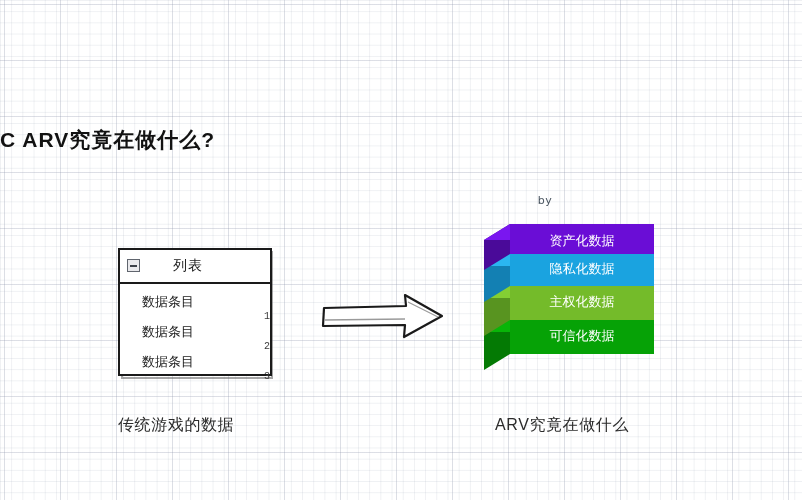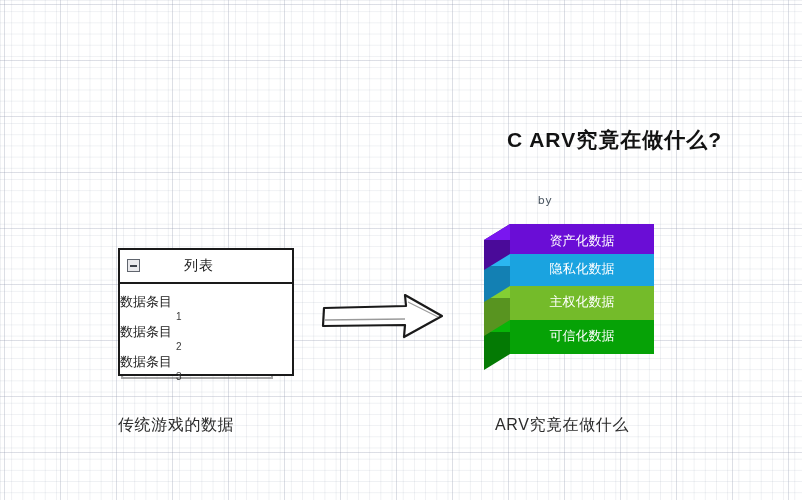--- a/index.html
+++ b/index.html
@@ -34,21 +34,21 @@
       56px 56px;
     background-position: 0 0, 0 0, 4px 4px, 4px 4px;
   }
 
   
   #title {
     position: absolute;
     left: 0;
     top: 126px;
     width: 722px;
-    text-align: right;
+    text-align: left;
     font-size: 21px;
     font-weight: bold;
     color: #121212;
     letter-spacing: 1px;
     white-space: nowrap;
   }
 
   
   #byline {
     position: absolute;
@@ -76,24 +76,25 @@
     left: 3px; top: 3px;
     width: 152px; height: 128px;
     border: 2px solid #5d5d5d;
     background: transparent;
     box-sizing: border-box;
     opacity: 0.55;
   }
   #listbox .frame {
     position: absolute;
     left: 0; top: 0;
-    width: 176px; height: 128px;
+    width: 154px; height: 128px;
     border: 2px solid #1a1a1a;
     background: #ffffff;
     box-sizing: border-box;
+    font-family: Liberation Mono, monospace;
   }
   #listbox .header {
     position: absolute;
     left: 0; top: 0;
     width: 100%;
     height: 34px;
     border-bottom: 2px solid #1a1a1a;
     box-sizing: border-box;
     display: flex;
     align-items: center;
@@ -123,26 +124,27 @@
   }
   #listbox .items {
     position: absolute;
     left: 0; top: 34px;
     width: 100%;
     padding-top: 9px;
     box-sizing: border-box;
   }
   #listbox .item {
     height: 30px;
-    padding-left: 0;
+    padding-left: 22px;
     font-size: 13px;
     color: #1b1b1b;
     white-space: nowrap;
     display: flex;
     align-items: flex-start;
+    flex-direction: column;
   }
   #listbox .item .idx {
     font-size: 10px;
     color: #3a3a3a;
     margin-left: 4px;
     align-self: flex-end;
     padding-bottom: 1px;
   }
 
   

